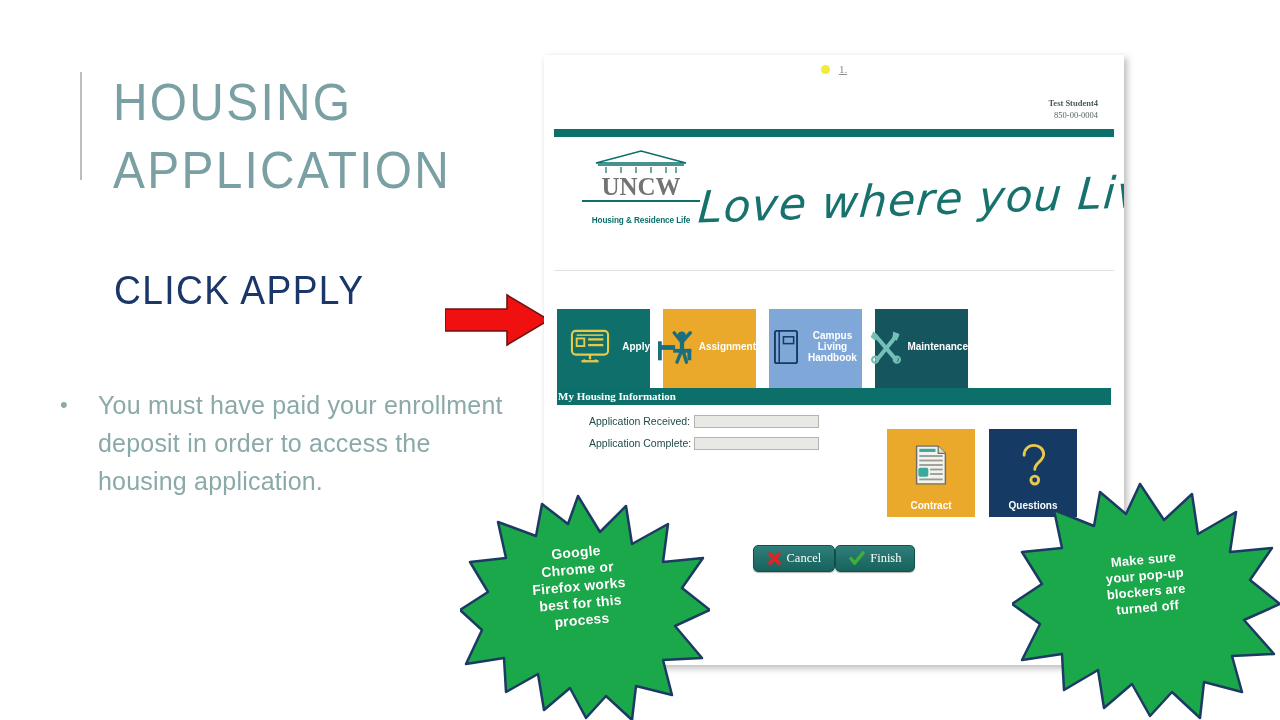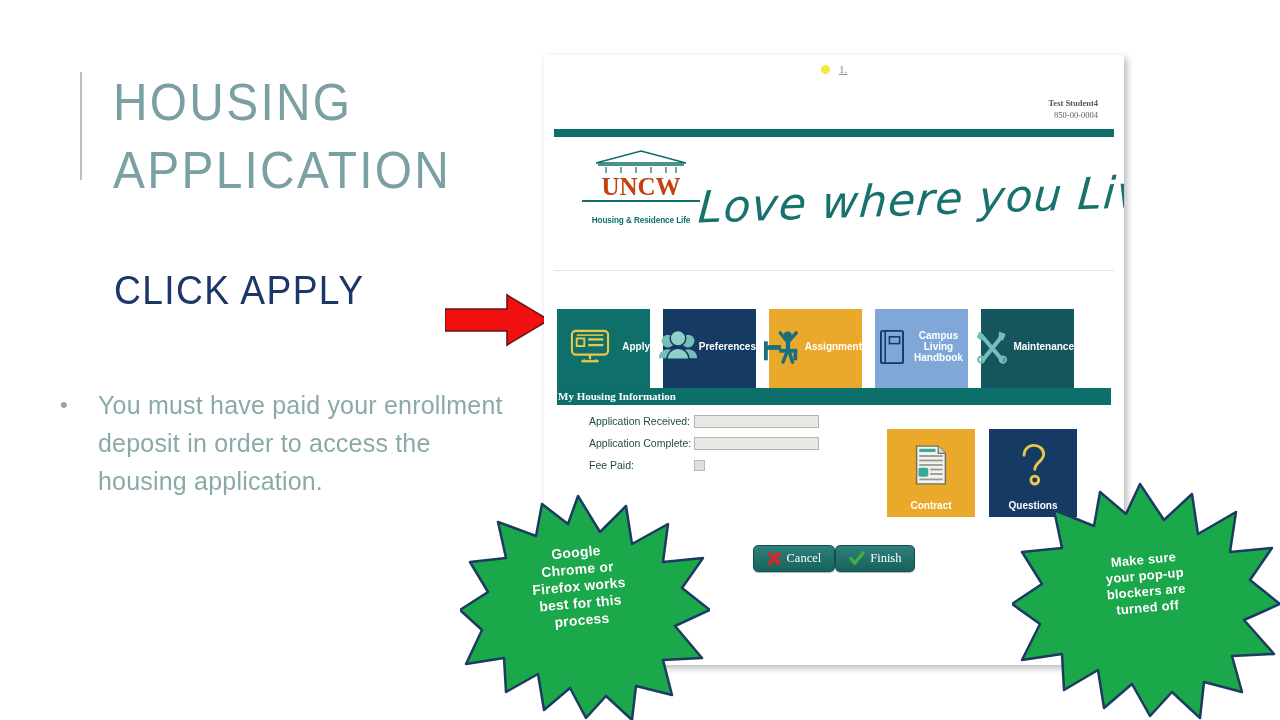--- a/index.html
+++ b/index.html
@@ -134,21 +134,21 @@
     border-bottom: 1px solid #dfe3e3;
   }
   .uncw-logo {
     position: absolute;
     left: 32px; top: 95px;
     width: 130px;
   }
   .uncw-name {
     font-family: "Liberation Serif", serif;
     font-weight: bold;
-    color: #c2410c;
+    color: #737373;
     font-size: 25px;
     letter-spacing: 0px;
     text-align: center;
     line-height: 25px;
   }
   .uncw-sub {
     font-family: "Liberation Sans", sans-serif;
     font-weight: bold;
     color: #0d6f6a;
     font-size: 8.2px;
@@ -372,33 +372,20 @@
             <line x1="9" y1="7.5" x2="37" y2="7.5" stroke="#e8c94a" stroke-width="1.6"></line>
             <line x1="23" y1="28" x2="23" y2="33" stroke="#e8c94a" stroke-width="2.4"></line>
             <line x1="14" y1="35" x2="32" y2="35" stroke="#e8c94a" stroke-width="2.4"></line>
             <line x1="17" y1="33" x2="17" y2="35" stroke="#e8c94a" stroke-width="2"></line>
             <line x1="29" y1="33" x2="29" y2="35" stroke="#e8c94a" stroke-width="2"></line>
           </svg>
         </span>
         <span>Apply</span>
       </div>
 
-      <div class="tile" style="background:#153a63">
-        <span class="glyph">
-          <svg viewBox="0 0 46 36" width="42" height="33">
-            <circle cx="12" cy="12" r="7" fill="#74bfb8"></circle>
-            <path d="M2 31c0-6 4.5-10 10-10s10 4 10 10z" fill="#74bfb8"></path>
-            <circle cx="34" cy="12" r="7" fill="#74bfb8"></circle>
-            <path d="M24 31c0-6 4.5-10 10-10s10 4 10 10z" fill="#74bfb8"></path>
-            <circle cx="23" cy="9" r="8.5" fill="#8fd0c8" stroke="#153a63" stroke-width="1.6"></circle>
-            <path d="M11 32c0-7 5.4-12 12-12s12 5 12 12z" fill="#8fd0c8" stroke="#153a63" stroke-width="1.6"></path>
-          </svg>
-        </span>
-        <span>Preferences</span>
-      </div>
 
       <div class="tile" style="background:#eaa92b">
         <span class="glyph">
           <svg viewBox="0 0 46 40" width="44" height="38">
             <circle cx="28" cy="8" r="4.2" fill="#1a6f7e"></circle>
             <rect x="26" y="12" width="4.5" height="15" fill="#1a6f7e"></rect>
             <line x1="28" y1="15" x2="20" y2="5" stroke="#1a6f7e" stroke-width="3.6" stroke-linecap="round"></line>
             <line x1="28" y1="15" x2="37" y2="5" stroke="#1a6f7e" stroke-width="3.6" stroke-linecap="round"></line>
             <line x1="27" y1="26" x2="23" y2="36" stroke="#1a6f7e" stroke-width="3.6" stroke-linecap="round"></line>
             <line x1="30" y1="26" x2="33" y2="36" stroke="#1a6f7e" stroke-width="3.6" stroke-linecap="round"></line>
@@ -442,24 +429,20 @@
     <div class="mhi-header">My Housing Information</div>
 
     <div class="form-area">
       <div class="form-row">
         <div class="form-label">Application Received:</div>
         <div class="form-input"></div>
       </div>
       <div class="form-row">
         <div class="form-label">Application Complete:</div>
         <div class="form-input"></div>
-      </div>
-      <div class="form-row">
-        <div class="form-label">Fee Paid:</div>
-        <div class="form-check"></div>
       </div>
     </div>
 
     <div class="side-tiles">
       <div class="stile" style="background:#eaa92b">
         <span class="glyph">
           <svg viewBox="0 0 40 46" width="36" height="42">
             <path d="M4 2 h24 l8 8 v34 h-32z" fill="#f2f2ee" stroke="#6f6f63" stroke-width="1.6"></path>
             <path d="M28 2 v8 h8" fill="#d9d9cf" stroke="#6f6f63" stroke-width="1.4"></path>
             <rect x="7" y="5" width="18" height="3.5" fill="#3aa89a"></rect>

